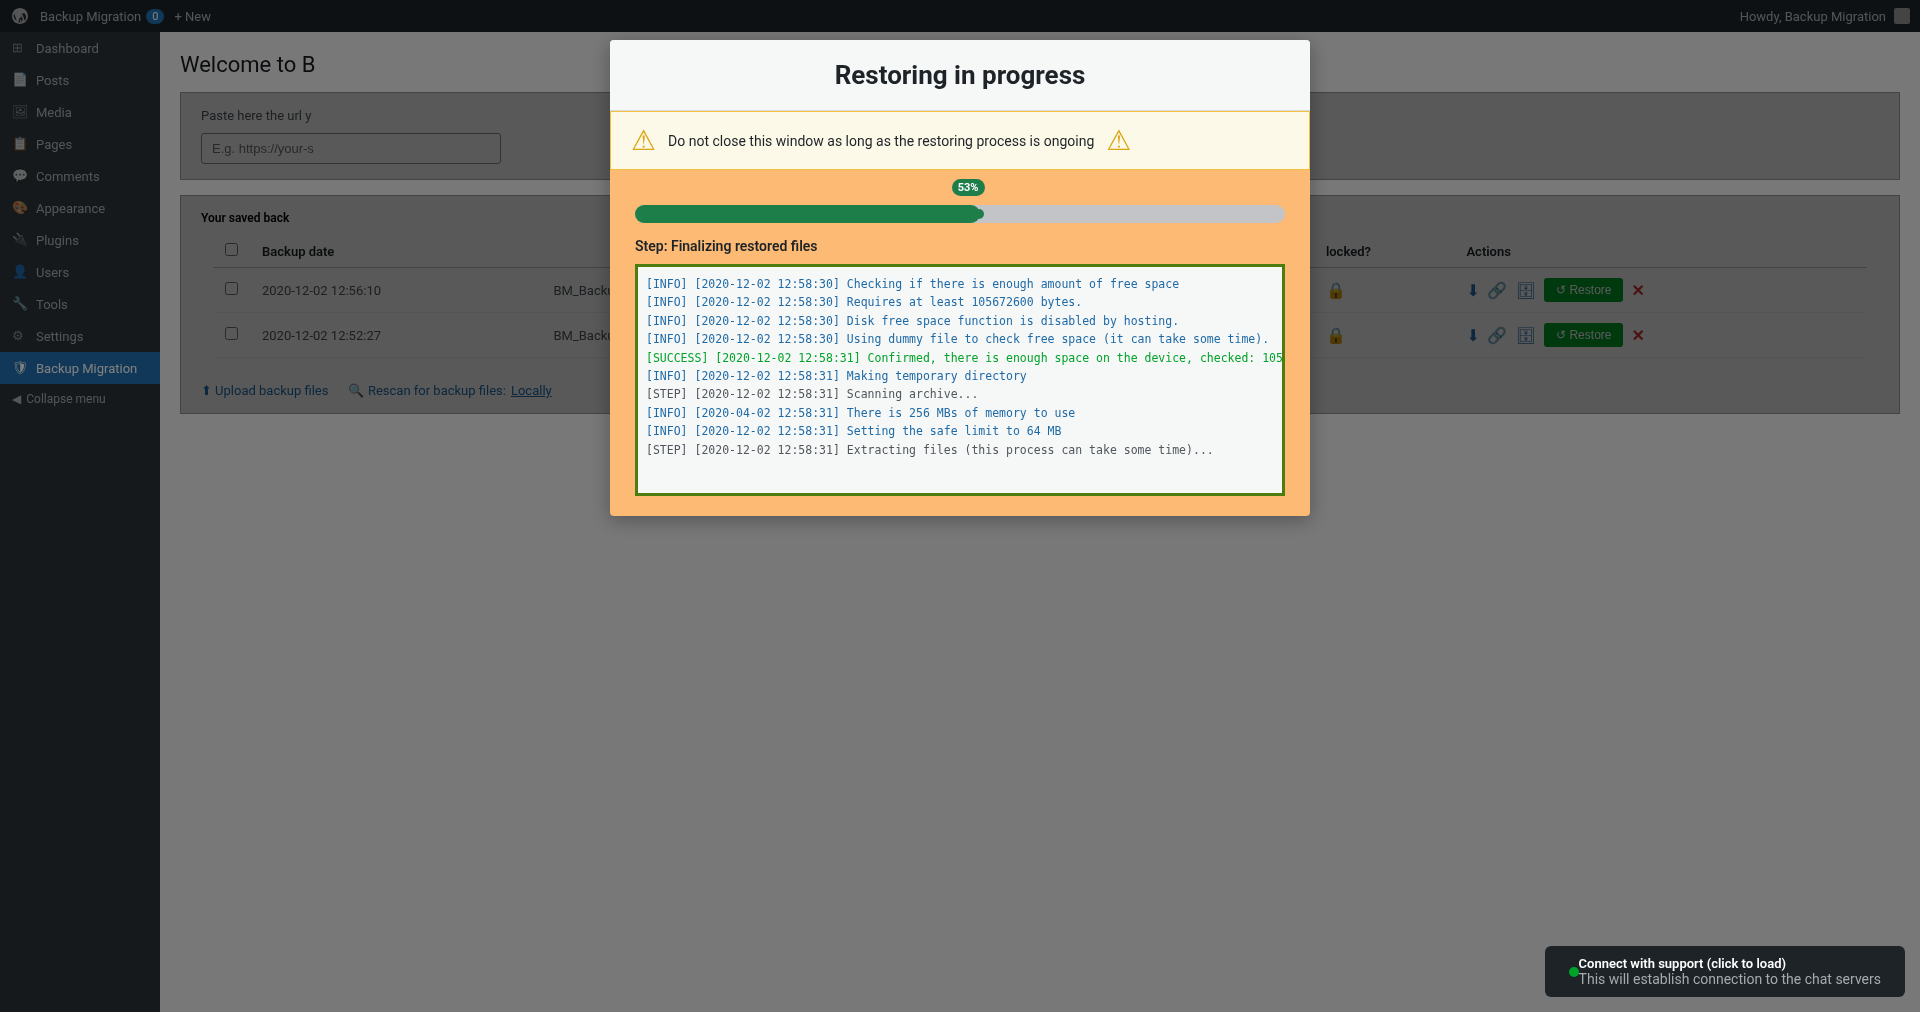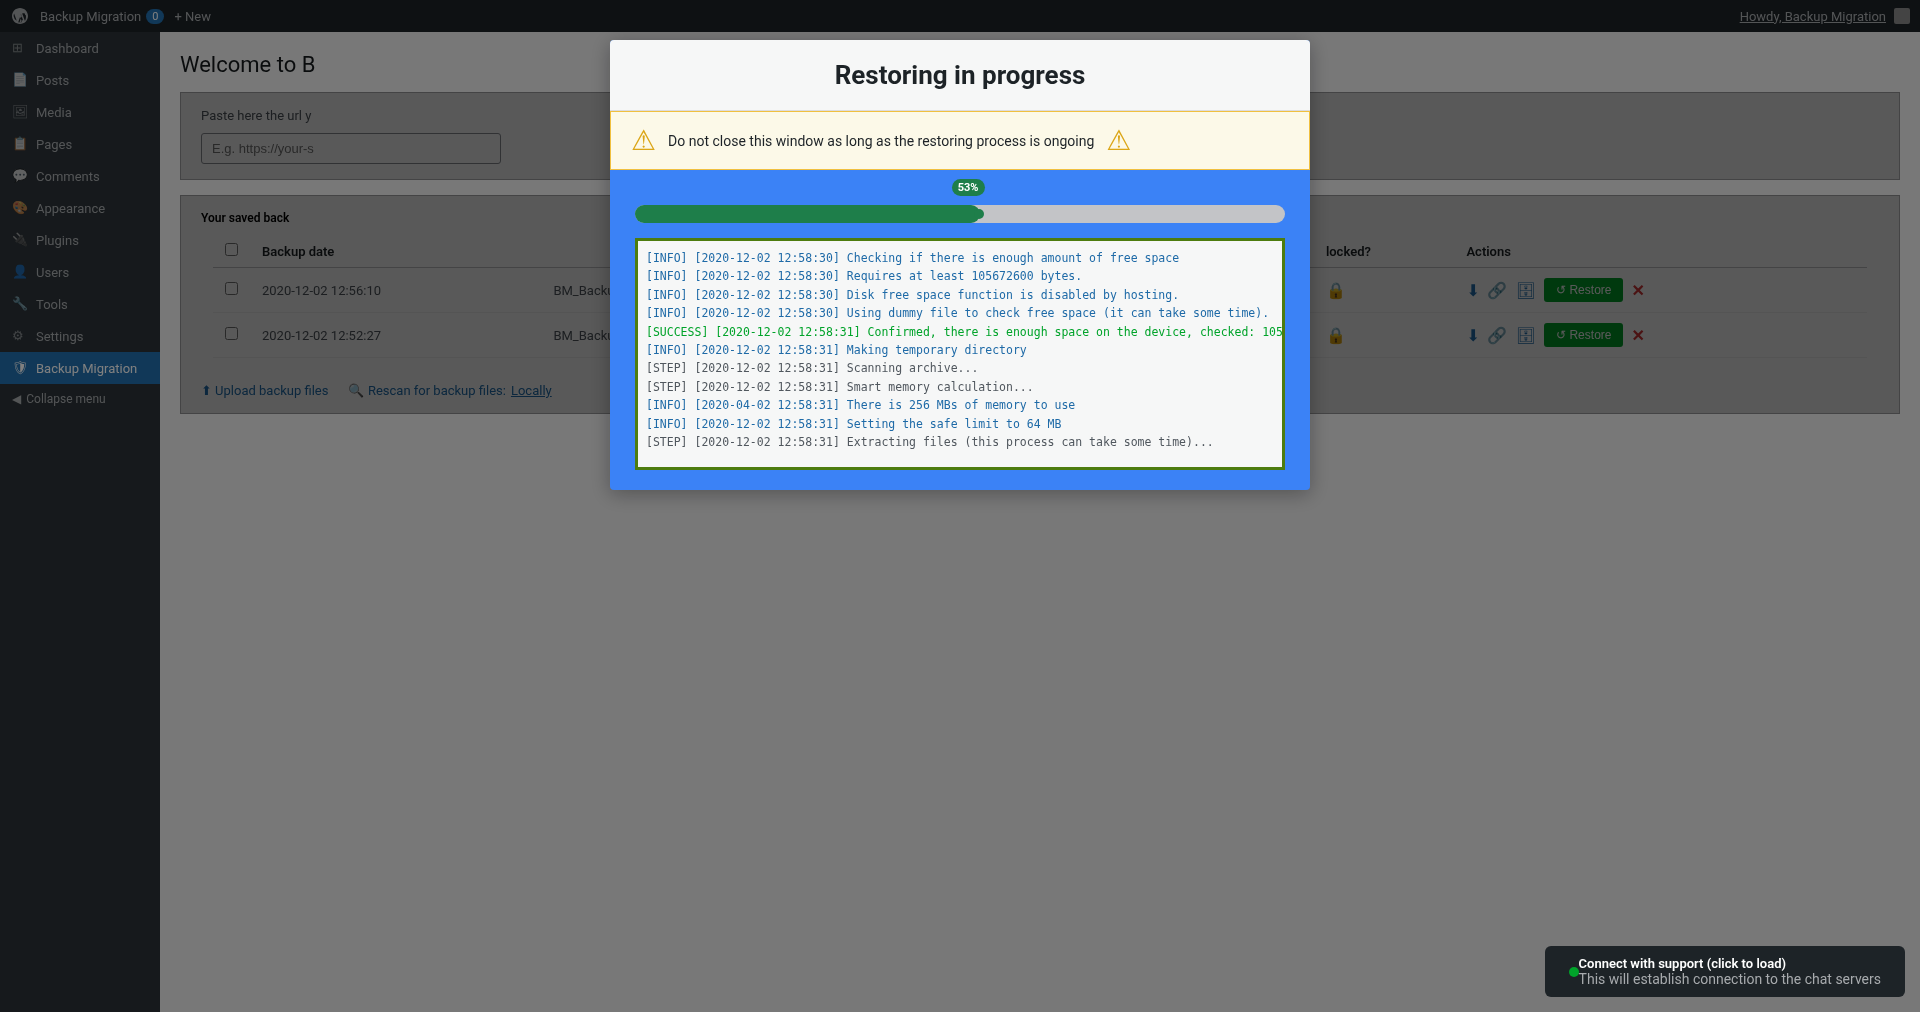--- a/index.html
+++ b/index.html
@@ -17,21 +17,21 @@
       gap: 12px;
       z-index: 100;
       flex-shrink: 0;
     }
     .admin-bar-left { display: flex; align-items: center; gap: 10px; flex: 1; }
     .admin-bar-right { display: flex; align-items: center; gap: 8px; }
     .wp-logo { width: 20px; height: 20px; fill: #a7aaad; }
     .admin-bar-site { display: flex; align-items: center; gap: 5px; color: #a7aaad; font-size: 13px; }
     .comment-bubble { background: #2271b1; color: #fff; border-radius: 10px; padding: 1px 6px; font-size: 11px; }
     .new-btn { color: #a7aaad; font-size: 13px; }
-    .howdy { color: #a7aaad; font-size: 13px; text-decoration: underline; }
+    .howdy { color: #a7aaad; font-size: 13px; }
     .avatar-small { width: 16px; height: 16px; background: #888; border-radius: 2px; }
 
     
     .main-layout { display: flex; flex: 1; overflow: hidden; }
 
     
     .sidebar {
       width: 160px;
       background: #2c3338;
       color: #a7aaad;
@@ -100,21 +100,21 @@
       position: fixed;
       top: 0; left: 0; right: 0; bottom: 0;
       background: rgba(0,0,0,0.5);
       z-index: 1000;
       display: flex;
       align-items: flex-start;
       justify-content: center;
       padding-top: 40px;
     }
     .modal {
-      background: #3b82f6;
+      background: #fdba74;
       width: 700px;
       border-radius: 4px;
       overflow: hidden;
       box-shadow: 0 4px 20px rgba(0,0,0,0.3);
     }
     .modal-header {
       background: #f6f7f7;
       padding: 20px 25px;
       border-bottom: 1px solid #dcdcde;
       text-align: center;
@@ -369,30 +369,30 @@
 
       <div class="progress-container">
         <div class="progress-bar-bg">
           <div class="progress-bar-fill" style="width: 53%;">
             <span class="progress-label">53%</span>
             <span class="progress-dot"></span>
           </div>
         </div>
       </div>
 
+      <div class="step-label">Step: Finalizing restored files</div>
 
       <div class="log-area" id="log-container">
       <div class="log-line log-info">[INFO] [2020-12-02 12:58:30] Checking if there is enough amount of free space</div>
           <div class="log-line log-info">[INFO] [2020-12-02 12:58:30] Requires at least 105672600 bytes.</div>
           <div class="log-line log-info">[INFO] [2020-12-02 12:58:30] Disk free space function is disabled by hosting.</div>
           <div class="log-line log-info">[INFO] [2020-12-02 12:58:30] Using dummy file to check free space (it can take some time).</div>
           <div class="log-line log-success">[SUCCESS] [2020-12-02 12:58:31] Confirmed, there is enough space on the device, checked: 105672600 byte</div>
           <div class="log-line log-info">[INFO] [2020-12-02 12:58:31] Making temporary directory</div>
           <div class="log-line log-step">[STEP] [2020-12-02 12:58:31] Scanning archive...</div>
-          <div class="log-line log-step">[STEP] [2020-12-02 12:58:31] Smart memory calculation...</div>
           <div class="log-line log-info">[INFO] [2020-04-02 12:58:31] There is 256 MBs of memory to use</div>
           <div class="log-line log-info">[INFO] [2020-12-02 12:58:31] Setting the safe limit to 64 MB</div>
           <div class="log-line log-step">[STEP] [2020-12-02 12:58:31] Extracting files (this process can take some time)...</div>
         </div>
     </div>
   </div>
 </div>
 
 <div class="support-widget">
   <div class="support-dot"></div>

